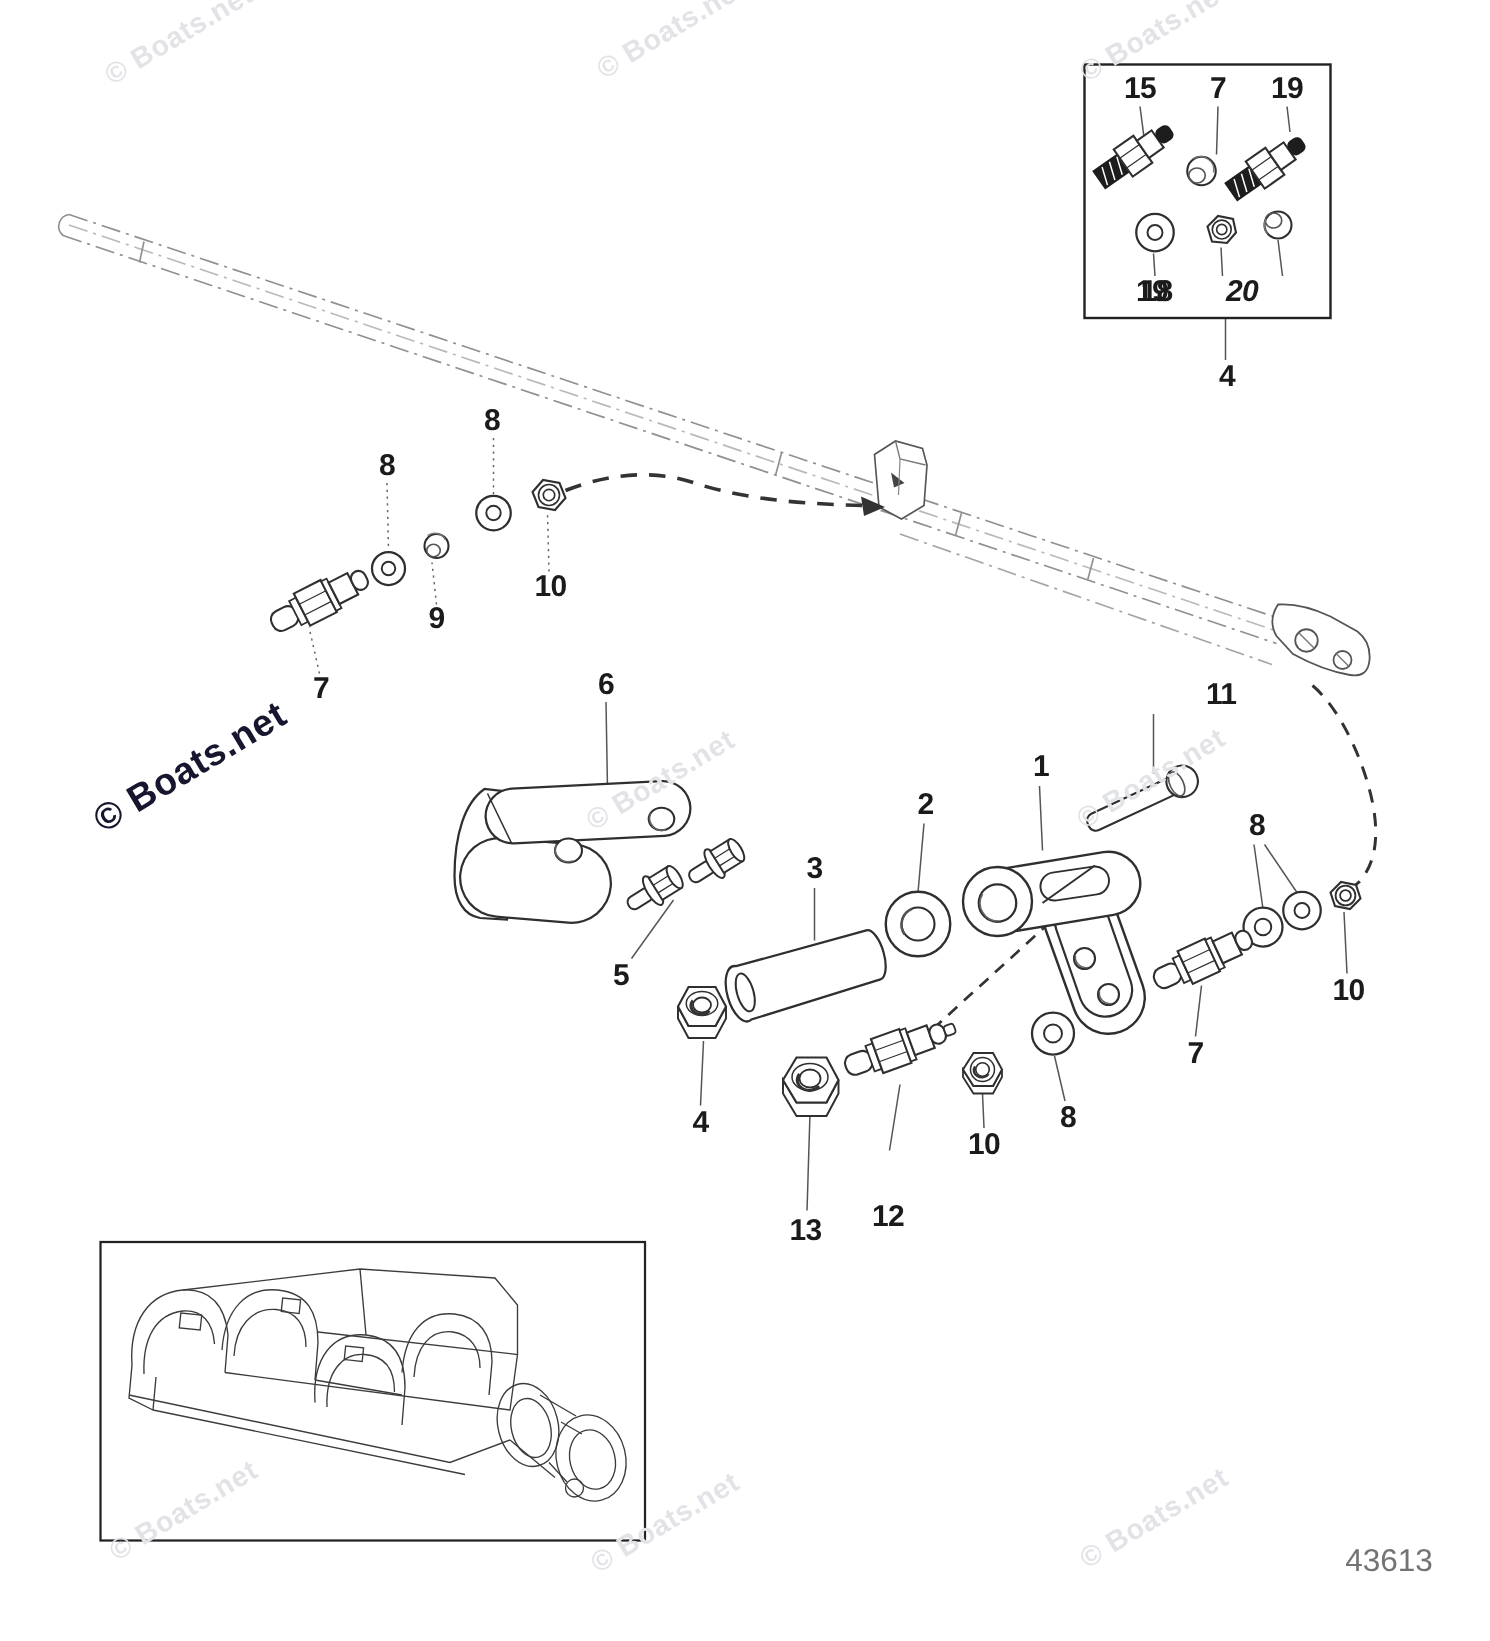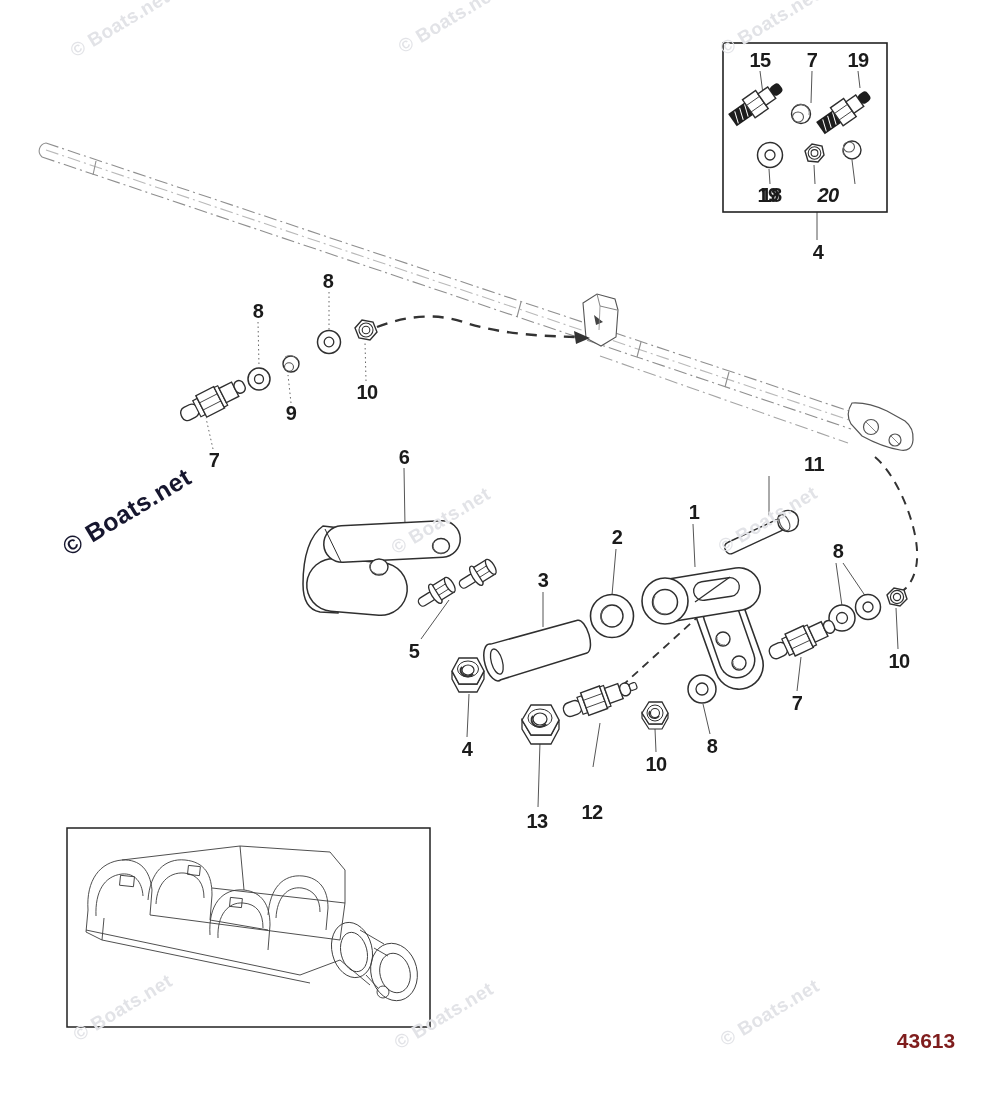--- a/index.html
+++ b/index.html
@@ -7,21 +7,21 @@
          font-family:"Liberation Sans",sans-serif;}
   .stage svg{position:absolute;left:0;top:0;}
   .callout{position:absolute;transform:translate(-50%,-50%);
            font-family:"Liberation Sans",sans-serif;font-weight:bold;
            font-size:20px;letter-spacing:-0.5px;color:#1b1b1b;white-space:nowrap;}
   .wm{position:absolute;transform:translate(-50%,-50%) rotate(-31deg);
       font-weight:bold;font-size:19px;letter-spacing:0.5px;color:#e2e3e7;
       white-space:nowrap;user-select:none;}
   .wm.dark{font-size:25px;color:#16162e;}
   .partnum{position:absolute;transform:translate(-50%,-50%);
-           font-weight:bold;font-size:21px;color:#7f1d1d;letter-spacing:0px;}
+           font-weight:normal;font-size:21px;color:#737373;letter-spacing:0px;}
 </style>
 </head>
 <body>
 
 <div class="stage">
 
   <svg width="993" height="1094" viewBox="0 0 993 1094">
 
     <g stroke="#8f8f8f" stroke-width="1.1" fill="none">
       <path d="M46,143 A8 8 0 0 0 42,157"></path>

